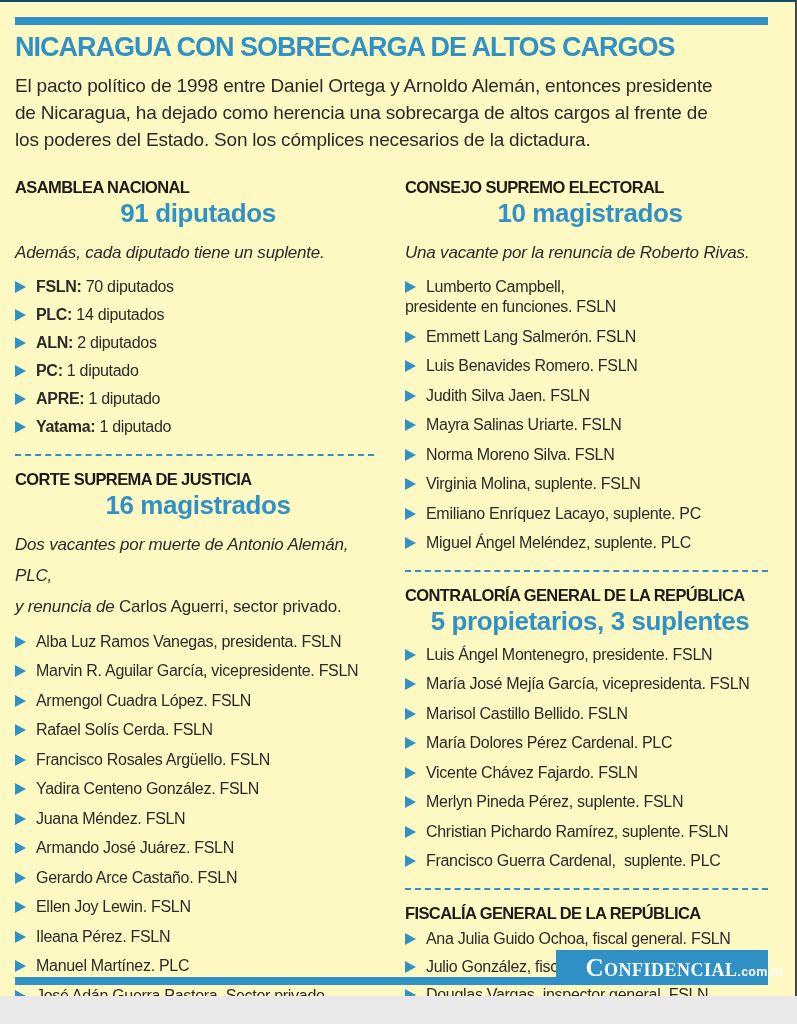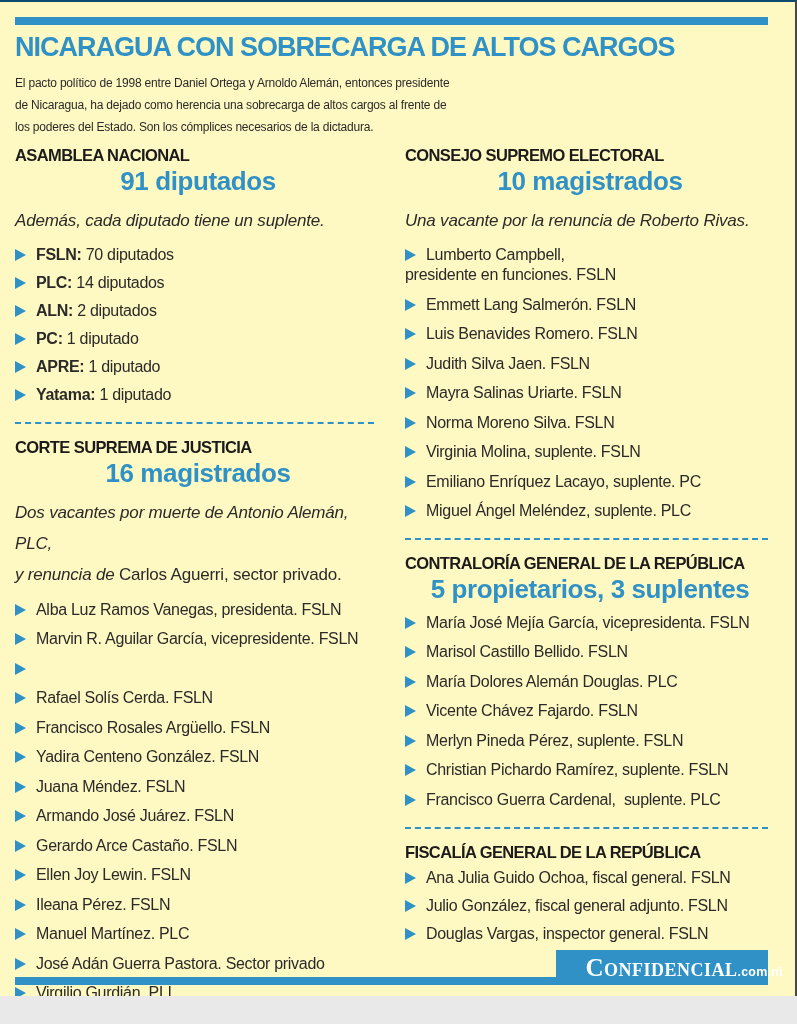--- a/index.html
+++ b/index.html
@@ -11,22 +11,22 @@
     border-top:2px solid #0c4a6e; border-right:2px solid #474747;
     overflow:hidden; margin:0 auto;
   }
   .content { padding:15px 22px 0 15px; }
   .top-rule { width:753px; height:8px; background:var(--accent); }
   .title {
     font-size:27px; font-weight:bold; color:var(--accent);
     letter-spacing:-1px; white-space:nowrap; margin:7px 0 9px 0;
   }
   .intro {
-    font-size:12px; line-height:22px; letter-spacing:-0.2px;
-    white-space:pre-line; width:752px; color:var(--ink); margin-bottom:8px;
+    font-size:19px; line-height:27px; letter-spacing:-0.2px;
+    white-space:pre-line; width:752px; color:var(--ink); margin-bottom:25px;
   }
   .columns { display:flex; gap:24px; margin-top:6px; }
   .col-left  { width:366px; flex:none; }
   .col-right { width:370px; flex:none; }
   .sec-heading {
     font-size:16.5px; font-weight:bold; color:var(--head);
     letter-spacing:-0.6px; white-space:nowrap; line-height:1.15;
   }
   .sec-subheading {
     font-size:26px; font-weight:bold; color:var(--accent);
@@ -104,21 +104,21 @@
         <hr class="dashed-divider">
 
         <div class="sec">
           <h2 class="sec-heading">CORTE SUPREMA DE JUSTICIA</h2>
           <div class="sec-subheading">16 magistrados</div>
           <p class="note"><span>Dos vacantes por muerte de Antonio Alemán, PLC,
 y renuncia de </span><span class="plain">Carlos Aguerri, sector privado.</span></p>
           <ul class="blist">
             <li class="item"><span class="tri"></span><span class="li-text">Alba Luz Ramos Vanegas, presidenta. FSLN</span></li>
             <li class="item"><span class="tri"></span><span class="li-text">Marvin R. Aguilar García, vicepresidente. FSLN</span></li>
-            <li class="item"><span class="tri"></span></li>
+            <li class="item"><span class="tri"></span><span class="li-text">Armengol Cuadra López. FSLN</span></li>
             <li class="item"><span class="tri"></span><span class="li-text">Rafael Solís Cerda. FSLN</span></li>
             <li class="item"><span class="tri"></span><span class="li-text">Francisco Rosales Argüello. FSLN</span></li>
             <li class="item"><span class="tri"></span><span class="li-text">Yadira Centeno González. FSLN</span></li>
             <li class="item"><span class="tri"></span><span class="li-text">Juana Méndez. FSLN</span></li>
             <li class="item"><span class="tri"></span><span class="li-text">Armando José Juárez. FSLN</span></li>
             <li class="item"><span class="tri"></span><span class="li-text">Gerardo Arce Castaño. FSLN</span></li>
             <li class="item"><span class="tri"></span><span class="li-text">Ellen Joy Lewin. FSLN</span></li>
             <li class="item"><span class="tri"></span><span class="li-text">Ileana Pérez. FSLN</span></li>
             <li class="item"><span class="tri"></span><span class="li-text">Manuel Martínez. PLC</span></li>
             <li class="item"><span class="tri"></span><span class="li-text">José Adán Guerra Pastora. Sector privado</span></li>
@@ -146,23 +146,24 @@
             <li class="item"><span class="tri"></span><span class="li-text">Miguel Ángel Meléndez, suplente. PLC</span></li>
           </ul>
         </div>
 
         <hr class="dashed-divider">
 
         <div class="sec">
           <h2 class="sec-heading">CONTRALORÍA GENERAL DE LA REPÚBLICA</h2>
           <div class="sec-subheading">5 propietarios, 3 suplentes</div>
           <ul class="blist">
+            <li class="item"><span class="tri"></span><span class="li-text">Luis Ángel Montenegro, presidente. FSLN</span></li>
             <li class="item"><span class="tri"></span><span class="li-text">María José Mejía García, vicepresidenta. FSLN</span></li>
             <li class="item"><span class="tri"></span><span class="li-text">Marisol Castillo Bellido. FSLN</span></li>
-            <li class="item"><span class="tri"></span><span class="li-text">María Dolores Alemán Douglas. PLC</span></li>
+            <li class="item"><span class="tri"></span><span class="li-text">María Dolores Pérez Cardenal. PLC</span></li>
             <li class="item"><span class="tri"></span><span class="li-text">Vicente Chávez Fajardo. FSLN</span></li>
             <li class="item"><span class="tri"></span><span class="li-text">Merlyn Pineda Pérez, suplente. FSLN</span></li>
             <li class="item"><span class="tri"></span><span class="li-text">Christian Pichardo Ramírez, suplente. FSLN</span></li>
             <li class="item"><span class="tri"></span><span class="li-text">Francisco Guerra Cardenal,  suplente. PLC</span></li>
           </ul>
         </div>
 
         <hr class="dashed-divider">
 
         <div class="sec">

